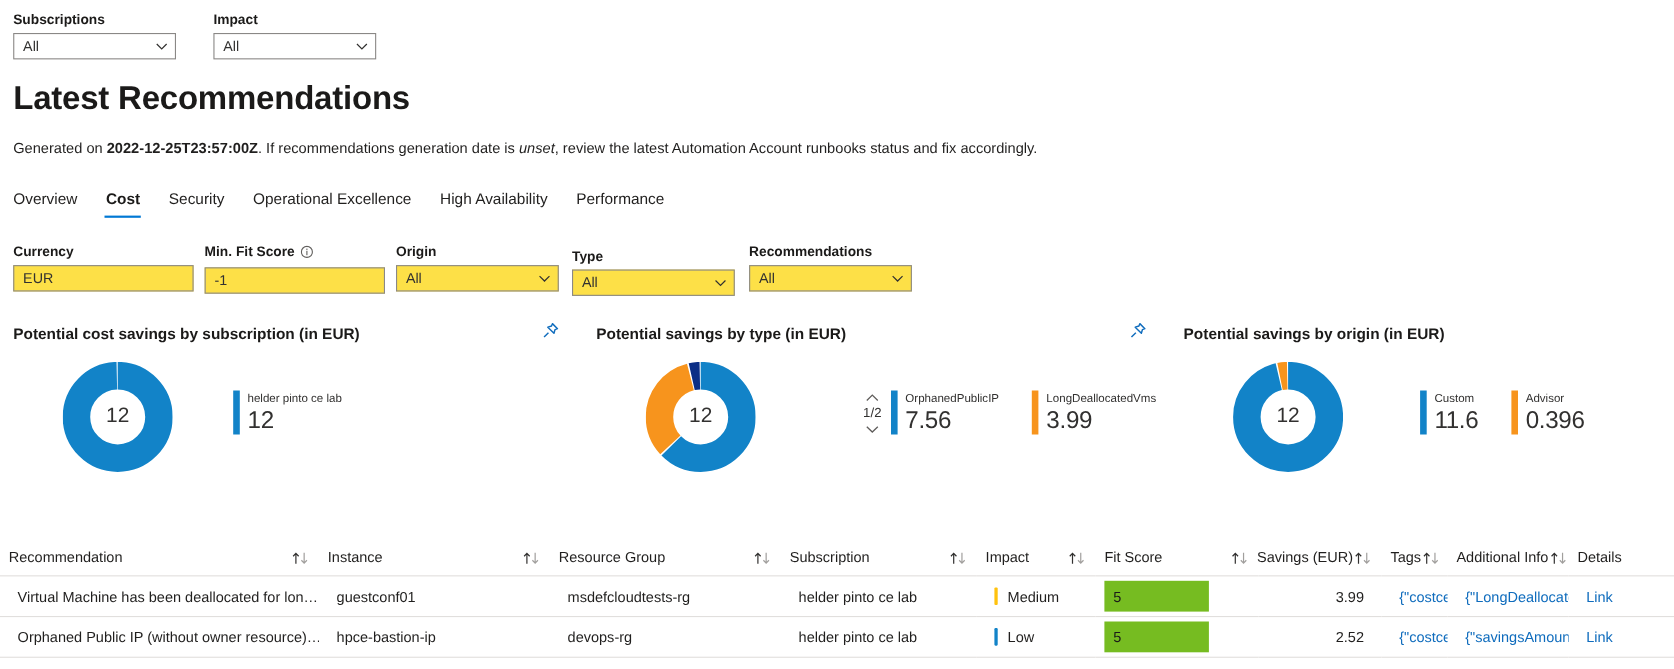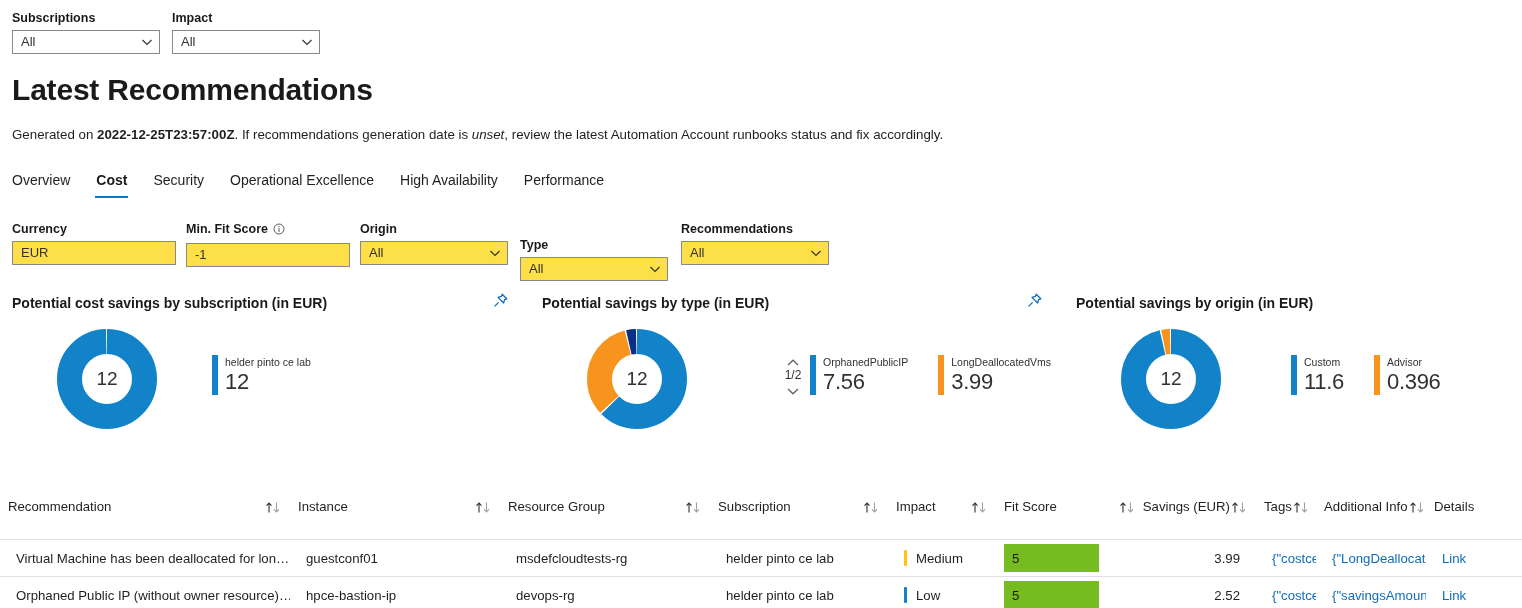--- a/index.html
+++ b/index.html
@@ -13,21 +13,21 @@
     color: #201f1e;
     -webkit-font-smoothing: antialiased;
   }
 
   
   .topfilters {
     position: absolute;
     left: 12px;
     top: 10px;
     display: flex;
-    gap: 12px;
+    gap: 34px;
   }
   .field-label {
     font-size: 12.5px;
     font-weight: 700;
     color: #1b1a19;
     line-height: 16px;
     margin-bottom: 4px;
     display: block;
     white-space: nowrap;
   }
@@ -207,21 +207,21 @@
     width: 1522px;
     border-collapse: collapse;
     table-layout: fixed;
     font-size: 13.2px;
   }
   table.grid thead th {
     font-weight: 400;
     color: #201f1e;
     font-size: 13.2px;
     text-align: left;
-    padding: 0 8px 25px 8px;
+    padding: 0 8px 9px 8px;
     vertical-align: bottom;
     border-bottom: 1px solid #e1dfdd;
     white-space: nowrap;
   }
   table.grid thead th .th-inner {
     display: flex;
     align-items: center;
     justify-content: space-between;
     gap: 4px;
   }
@@ -317,21 +317,21 @@
       <span class="field-label">Origin</span>
       <div class="input-box" style="width: 148px;">
         <span class="val">All</span>
         <span class="chev">
           <svg width="12" height="12" viewBox="0 0 12 12">
             <path d="M1.5 4 L6 8.5 L10.5 4" fill="none" stroke="#323130" stroke-width="1.1"></path>
           </svg>
         </span>
       </div>
     </div>
-    <div class="f2" style="position: absolute; left: 508px; top: 16px; width: 148px;">
+    <div class="f2" style="position: absolute; left: 508px; top: 4px; width: 148px;">
       <span class="field-label">Type</span>
       <div class="input-box" style="width: 148px;">
         <span class="val">All</span>
         <span class="chev">
           <svg width="12" height="12" viewBox="0 0 12 12">
             <path d="M1.5 4 L6 8.5 L10.5 4" fill="none" stroke="#323130" stroke-width="1.1"></path>
           </svg>
         </span>
       </div>
     </div>

